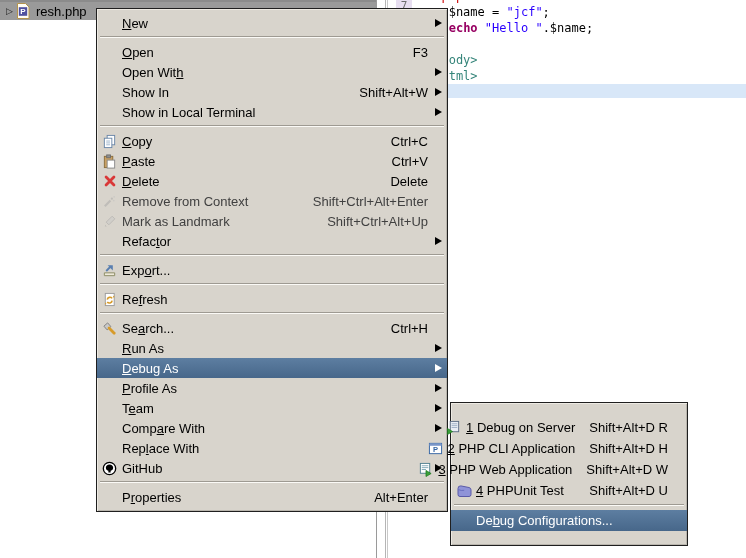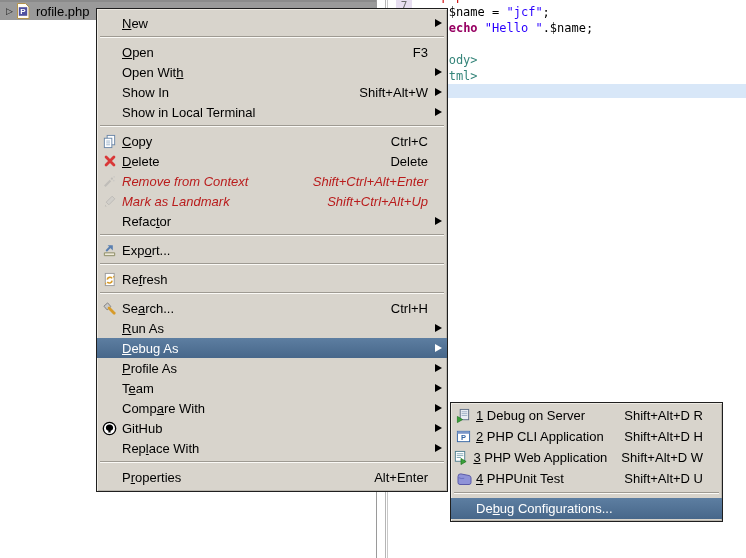--- a/index.html
+++ b/index.html
@@ -22,51 +22,51 @@
   .code{position:absolute;left:49px;top:-12px;font-family:"DejaVu Sans Mono",monospace;font-size:12px;line-height:16px;white-space:pre;}
   .code .line{height:16px;}
   .seg-plain{color:#000;}
   .seg-string{color:#2a00ff;}
   .seg-keyword{color:#970062;font-weight:bold;}
   .seg-tag{color:#35857a;}
   .seg-php-open{color:#cc0000;}
   
   .menu{position:absolute;background:#d8d4cc;border:1px solid #1f1f1f;box-shadow:inset 1px 1px 0 #edeae3, inset -1px -1px 0 #b9b5ad;box-sizing:border-box;}
   #context-menu{left:96px;top:8px;width:352px;padding:4px 0;z-index:10;}
-  #debug-submenu{left:450px;top:402px;width:273px;padding:2px 0;z-index:11;}
+  #debug-submenu{left:450px;top:402px;width:238px;padding:14px 0;z-index:11;}
   .menu-item{height:20px;display:flex;align-items:center;padding:0 5px 0 3px;font-size:13px;color:#000;cursor:default;justify-content:flex-end;}
   #debug-submenu .menu-item{height:21px;}
   .mi-icon{width:19px;height:16px;flex:none;display:inline-flex;align-items:center;justify-content:center;}
   .mi-label{margin-left:3px;white-space:pre;}
   .mi-label u{text-underline-offset:1px;}
   .mi-accel{margin-left:auto;padding-left:14px;padding-right:5px;white-space:pre;}
   .mi-arrow{width:9px;height:11px;flex:none;position:relative;}
   .mi-arrow.has::after{content:"";position:absolute;right:0;top:1px;width:0;height:0;
     border-left:7px solid currentColor;border-top:4.5px solid transparent;border-bottom:4.5px solid transparent;}
-  .menu-item.disabled{color:#b91c1c;font-style:italic;}
+  .menu-item.disabled{color:#404040;}
   .menu-item.disabled .mi-icon{opacity:.45;filter:grayscale(1);}
   .menu-item.highlighted{background:linear-gradient(#5d7ea1,#47678a);color:#fff;}
   .menu-sep{height:9px;margin:0 1px;position:relative;}
   .menu-sep::after{content:"";position:absolute;left:2px;right:2px;top:3px;height:0;
     border-top:1px solid #9e9a92;border-bottom:1px solid #fbfaf6;}
 </style>
 </head>
 <body>
 
 <div class="tree-panel">
   <div class="tree-row">
     <span class="expander">▷</span>
     <span class="file-icon">
       <svg width="14" height="16" viewBox="0 0 14 16">
         <path d="M1.5 .5 h8 l3.5 3.5 v11.5 h-11.5 z" fill="#fffdf4" stroke="#b3924c"></path>
         <rect x="2.8" y="4.2" width="8.4" height="8.6" fill="#4f509f"></rect>
         <text x="7" y="11.4" font-size="8" font-family="Liberation Sans, sans-serif" font-weight="bold" fill="#fff" text-anchor="middle">P</text>
       </svg>
     </span>
-    <span>rofile.php</span>
+    <span>resh.php</span>
   </div>
 </div>
 
 <div class="editor">
   <div class="ruler-annotation"></div>
   <div class="ruler-line2"></div>
   <div class="lnbox">7</div>
   <div class="cur-line"></div>
   <div class="code" id="code-area"><div class="line"><span class="seg-php-open">&lt;?php</span></div><div class="line"><span class="seg-plain">   $name = </span><span class="seg-string">"jcf"</span><span class="seg-plain">;</span></div><div class="line"><span class="seg-plain">   </span><span class="seg-keyword">echo</span><span class="seg-plain"> </span><span class="seg-string">"Hello "</span><span class="seg-plain">.$name;</span></div><div class="line"></div><div class="line"><span class="seg-tag">&lt;/body&gt;</span></div><div class="line"><span class="seg-tag">&lt;/html&gt;</span></div></div>
 </div>
@@ -111,20 +111,32 @@
           <rect x="2.5" y="4.5" width="8" height="10" fill="#fff" stroke="#6a87a8"></rect>
           <path d="M4.5 7.5h4M4.5 9.5h4M4.5 11.5h4" stroke="#9db4cc"></path>
         </svg>
       </span>
       <span class="mi-label"><u>C</u>opy</span>
       <span class="mi-accel">Ctrl+C</span>
       <span class="mi-arrow"></span>
     </div>
     <div class="menu-item">
       <span class="mi-icon">
+        <svg width="15" height="15" viewBox="0 0 16 16">
+          <rect x="2.5" y="2.5" width="9" height="12" fill="#c9a063" stroke="#8a6d3b"></rect>
+          <rect x="5" y="1" width="4" height="3" fill="#909090" stroke="#6c6c6c"></rect>
+          <rect x="5.5" y="6.5" width="8" height="8.5" fill="#fff" stroke="#8a8a8a"></rect>
+        </svg>
+      </span>
+      <span class="mi-label"><u>P</u>aste</span>
+      <span class="mi-accel">Ctrl+V</span>
+      <span class="mi-arrow"></span>
+    </div>
+    <div class="menu-item">
+      <span class="mi-icon">
         <svg width="14" height="14" viewBox="0 0 16 16">
           <path d="M3.5 3.5 L12.5 12.5 M12.5 3.5 L3.5 12.5" stroke="#d93838" stroke-width="3.2" stroke-linecap="round"></path>
         </svg>
       </span>
       <span class="mi-label"><u>D</u>elete</span>
       <span class="mi-accel">Delete</span>
       <span class="mi-arrow"></span>
     </div>
     <div class="menu-item disabled">
       <span class="mi-icon">
@@ -220,33 +232,33 @@
       <span class="mi-accel"></span>
       <span class="mi-arrow has"></span>
     </div>
     <div class="menu-item">
       <span class="mi-icon"></span>
       <span class="mi-label">Comp<u>a</u>re With</span>
       <span class="mi-accel"></span>
       <span class="mi-arrow has"></span>
     </div>
     <div class="menu-item">
+      <span class="mi-icon"></span>
+      <span class="mi-label">Rep<u>l</u>ace With</span>
+      <span class="mi-accel"></span>
+      <span class="mi-arrow has"></span>
+    </div>
+    <div class="menu-item">
       <span class="mi-icon">
         <svg width="15" height="15" viewBox="0 0 16 16">
           <circle cx="8" cy="8" r="6.6" fill="#fff" stroke="#000" stroke-width="1.4"></circle>
           <path d="M8 3.6 c-2.4 0 -3.9 1.6 -3.9 3.6 0 2.4 2 3.1 2.7 3.2 l0 1.9 2.4 0 0 -1.9 c.7 -.1 2.7 -.8 2.7 -3.2 0 -2 -1.5 -3.6 -3.9 -3.6 z" fill="#000"></path>
         </svg>
       </span>
       <span class="mi-label">GitHub</span>
-      <span class="mi-accel"></span>
-      <span class="mi-arrow has"></span>
-    </div>
-    <div class="menu-item">
-      <span class="mi-icon"></span>
-      <span class="mi-label">Rep<u>l</u>ace With</span>
       <span class="mi-accel"></span>
       <span class="mi-arrow has"></span>
     </div>
     <div class="menu-sep"></div>
     <div class="menu-item">
       <span class="mi-icon"></span>
       <span class="mi-label">P<u>r</u>operties</span>
       <span class="mi-accel">Alt+Enter</span>
       <span class="mi-arrow"></span>
     </div>

